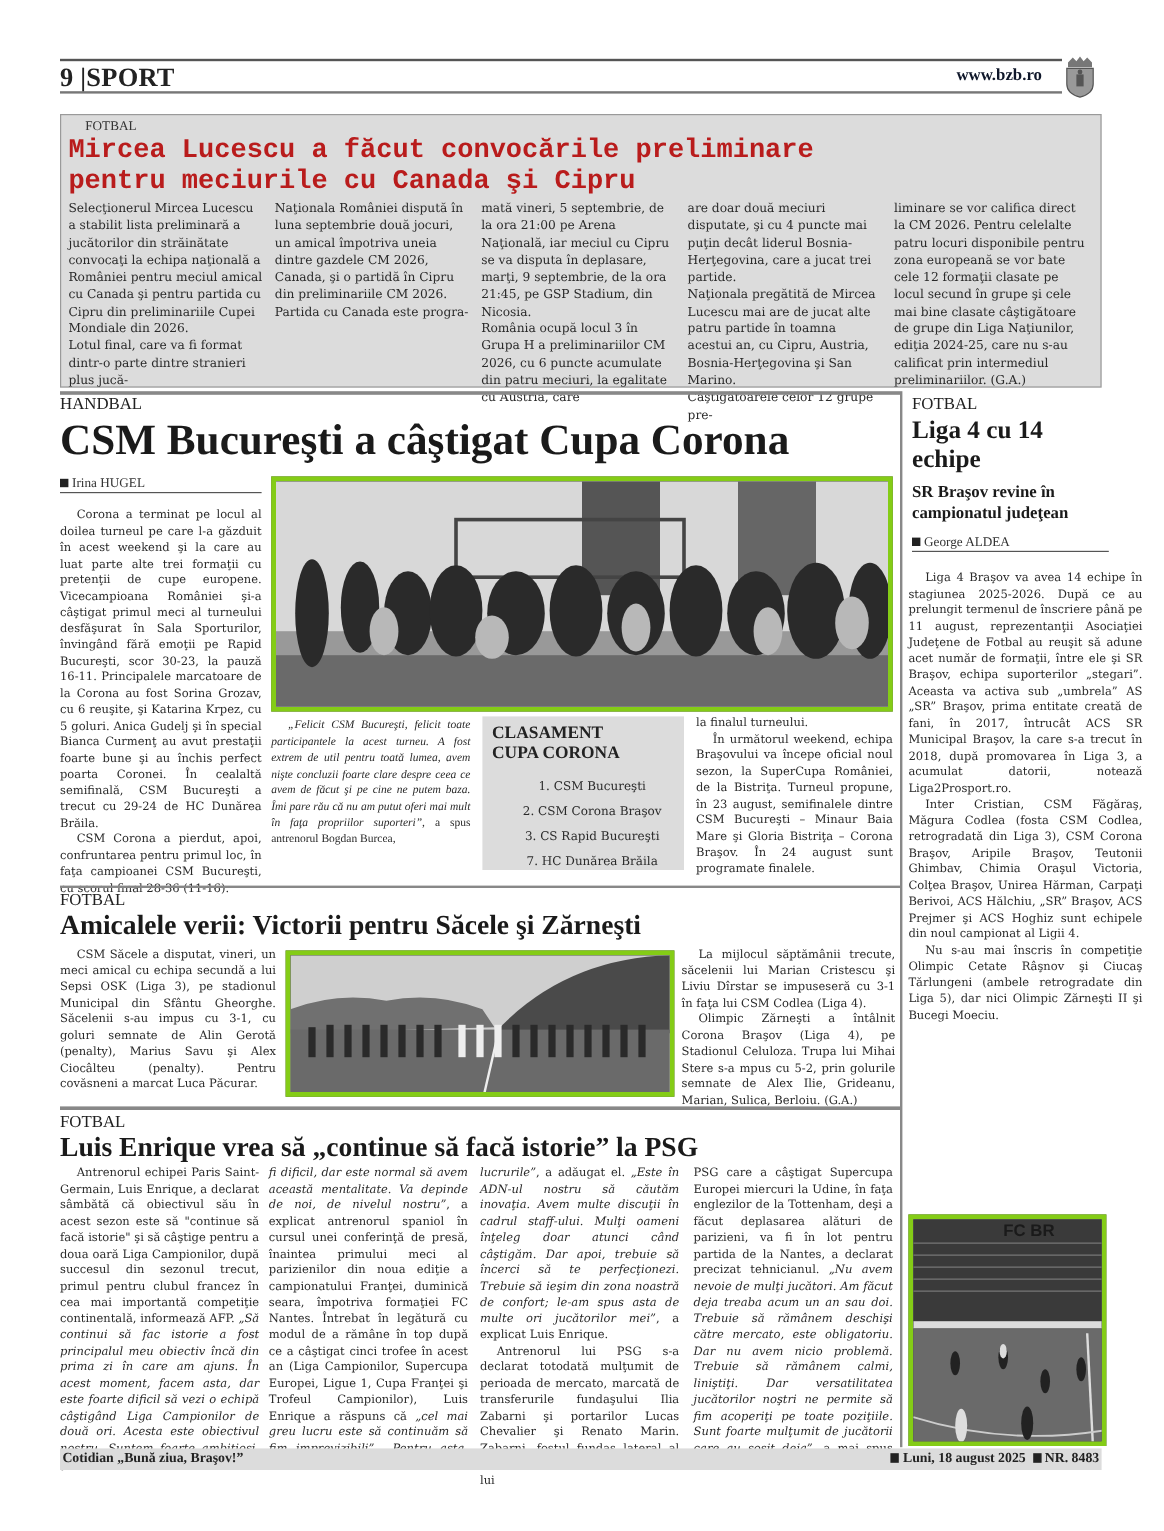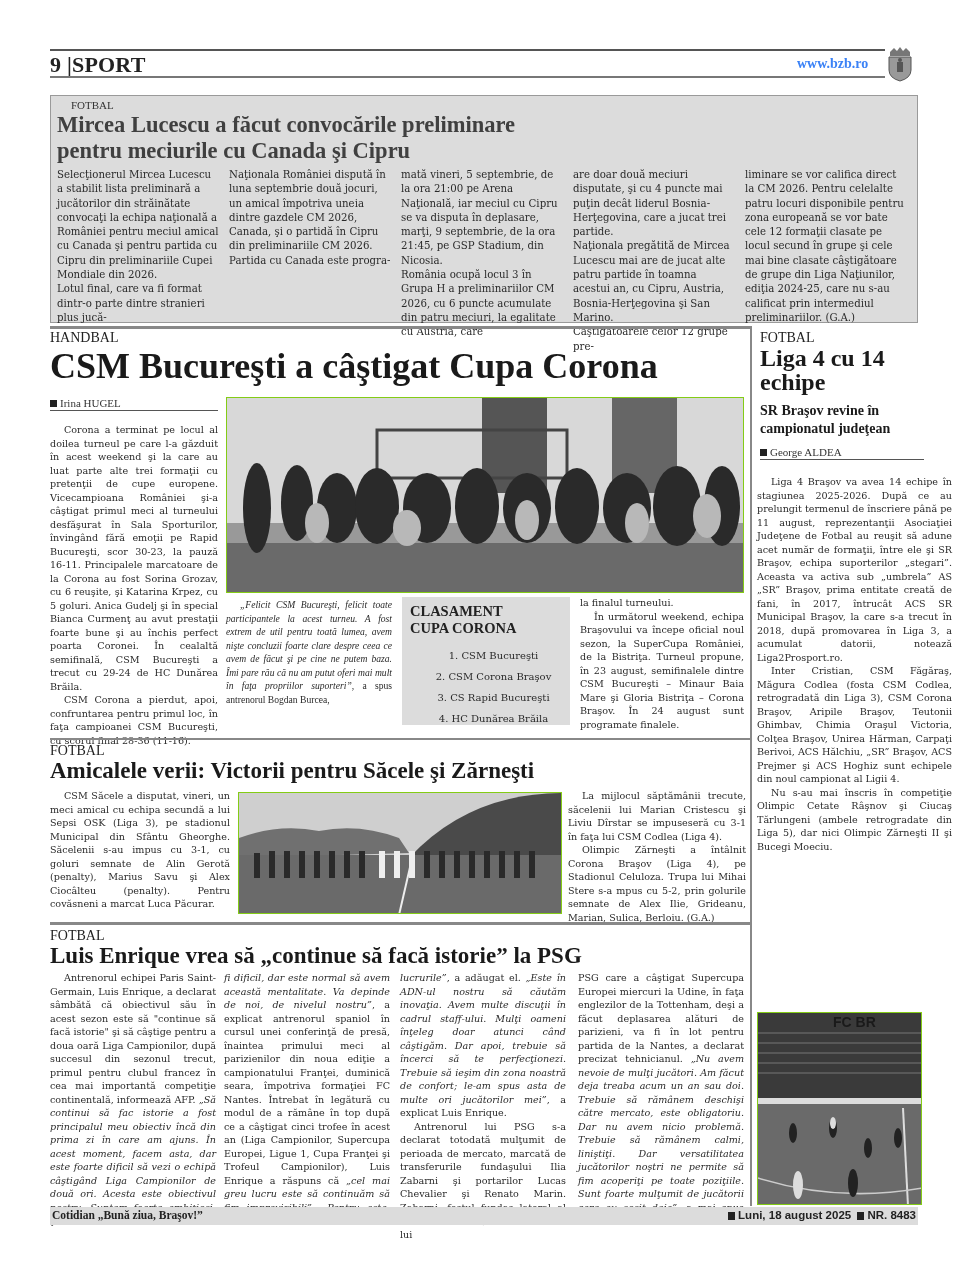--- a/index.html
+++ b/index.html
@@ -4,54 +4,54 @@
 <style>
   * { box-sizing: border-box; margin: 0; padding: 0; }
   html, body { width: 970px; height: 1276px; background: #fff; }
   body { position: relative; font-family: "DejaVu Serif", serif; color: #222; overflow: hidden; }
   .abs { position: absolute; }
 
   
   .hdr-rule-top { left: 50px; top: 49px; width: 835px; height: 2px; background: #555; }
   .hdr-rule-bot { left: 50px; top: 76px; width: 835px; height: 2px; background: #777; }
   .hdr-left { left: 50px; top: 52px; font-family: "Liberation Serif", serif; font-weight: bold; font-size: 22px; color: #222; letter-spacing: 0.2px; }
-  .hdr-url { left: 797px; top: 56px; font-family: "Liberation Serif", serif; font-weight: bold; font-size: 14px; color: #3b82f6; }
+  .hdr-url { left: 797px; top: 56px; font-family: "Liberation Serif", serif; font-weight: bold; font-size: 14px; color: #0f172a; }
   .logo { left: 886px; top: 46px; width: 28px; height: 36px; }
 
   
   .topbox { left: 50px; top: 95px; width: 868px; height: 228px; background: #dcdcdc; border: 1px solid #9a9a9a; }
   .topbox .kicker { position: absolute; left: 20px; top: 3px; font-family: "Liberation Serif", serif; font-size: 11px; color: #333; }
-  .topbox .title { position: absolute; left: 6px; top: 16px; width: 720px; font-family: Liberation Serif, serif; font-weight: bold; font-size: 22.5px; line-height: 26px; color: #404040; }
+  .topbox .title { position: absolute; left: 6px; top: 16px; width: 720px; font-family: Liberation Mono, monospace; font-weight: bold; font-size: 22.5px; line-height: 26px; color: #b91c1c; }
   .topbox .cols { position: absolute; left: 6px; top: 72px; width: 855px; display: flex; gap: 10px; }
   .topbox .col { width: 162px; font-family: "DejaVu Serif", serif; font-size: 10.2px; line-height: 14.3px; color: #2a2a2a; }
   .topbox .col p { margin: 0; }
 
   
   .rule-h { height: 3px; background: #888; }
   .rule-v { width: 2px; background: #888; }
 
   
   .kick { font-family: "Liberation Serif", serif; font-weight: normal; font-size: 14px; color: #222; }
   .headline { font-family: "Liberation Serif", serif; font-weight: bold; color: #1a1a1a; }
   .byline { font-family: "Liberation Serif", serif; font-size: 11px; color: #333; border-bottom: 1px solid #555; padding-bottom: 1px; }
   .byline .sq { display: inline-block; width: 7px; height: 7px; background: #222; margin-right: 3px; vertical-align: 0; }
   .body { font-family: "DejaVu Serif", serif; font-size: 9.6px; line-height: 13.5px; color: #2a2a2a; text-align: justify; }
   .body p { text-indent: 14px; }
   .body .it { font-style: italic; }
 
-  .photo { background: #555; border: 1px solid #84cc16; overflow: hidden; }
+  .photo { background: #555; border: 4px solid #84cc16; overflow: hidden; }
 
   .clasament { background: #dcdcdc; padding: 6px 8px; }
   .clasament .ct { font-family: "Liberation Serif", serif; font-weight: bold; font-size: 14.5px; line-height: 17px; color: #222; }
   .clasament ol { list-style: none; margin-top: 8px; padding-left: 15px; }
   .clasament li { font-family: "DejaVu Serif", serif; font-size: 10px; line-height: 21px; color: #2a2a2a; text-align: center; }
 
   .footer { left: 50px; top: 1207px; width: 868px; height: 18px; background: #dcdcdc; }
   .footer .fl { position: absolute; left: 2px; top: 2px; font-family: "Liberation Serif", serif; font-weight: bold; font-size: 11.5px; color: #222; }
-  .footer .fr { position: absolute; right: 2px; top: 2px; font-family: Liberation Sans, sans-serif; font-weight: bold; font-size: 11.5px; color: #222; }
+  .footer .fr { position: absolute; right: 2px; top: 2px; font-family: Liberation Serif, serif; font-weight: bold; font-size: 11.5px; color: #222; }
   .footer .sq { display: inline-block; width: 7px; height: 8px; background: #222; margin: 0 3px; vertical-align: -1px; }
 </style>
 </head>
 <body>
 
 <div class="abs hdr-rule-top"></div>
 <div class="abs hdr-left">
   <span>9</span>
   <span>|</span><span>SPORT</span>
 </div>
@@ -141,32 +141,32 @@
 </div>
 <div class="abs clasament" style="left:402px; top:597px; width:168px; height:128px;">
   <div class="ct">
     <div>CLASAMENT</div>
     <div>CUPA CORONA</div>
   </div>
   <ol>
     <li>1. CSM Bucureşti</li>
     <li>2. CSM Corona Braşov</li>
     <li>3. CS Rapid Bucureşti</li>
-    <li>4. HC Dunărea Brăila</li>
+    <li>7. HC Dunărea Brăila</li>
   </ol>
 </div>
 <div class="abs body" style="left:580px; top:596px; width:164px;">
   <p style="text-indent:0">la finalul turneului.</p>
   <p>În următorul weekend, echipa Braşovului va începe oficial noul sezon, la SuperCupa României, de la Bistriţa. Turneul propune, în 23 august, semifinalele dintre CSM Bucureşti – Minaur Baia Mare şi Gloria Bistriţa – Corona Braşov. În 24 august sunt programate finalele.</p>
 </div>
 
 <div class="abs rule-v" style="left:750px; top:326px; height:880px;"></div>
 
 <div class="abs kick" style="left:760px; top:330px;">FOTBAL</div>
-<div class="abs headline" style="left:760px; top:346px; width:170px; font-size:24px; line-height:24px;">Liga 4 cu 14 echipe</div>
+<div class="abs headline" style="left:760px; top:346px; width:170px; font-size:21px; line-height:24px;">Liga 4 cu 14 echipe</div>
 <div class="abs headline" style="left:760px; top:402px; width:170px; font-size:14px; line-height:18px;">SR Braşov revine în campionatul judeţean</div>
 <div class="abs byline" style="left:760px; top:446px; width:164px;">
   <span class="sq"></span><span>George ALDEA</span>
 </div>
 <div class="abs body" style="left:757px; top:475px; width:195px;">
   <p>Liga 4 Braşov va avea 14 echipe în stagiunea 2025-2026. După ce au prelungit termenul de înscriere până pe 11 august, reprezentanţii Asociaţiei Judeţene de Fotbal au reuşit să adune acet număr de formaţii, între ele şi SR Braşov, echipa suporterilor „stegari”. Aceasta va activa sub „umbrela” AS „SR” Braşov, prima entitate creată de fani, în 2017, întrucât ACS SR Municipal Braşov, la care s-a trecut în 2018, după promovarea în Liga 3, a acumulat datorii, notează Liga2Prosport.ro.</p>
   <p>Inter Cristian, CSM Făgăraş, Măgura Codlea (fosta CSM Codlea, retrogradată din Liga 3), CSM Corona Braşov, Aripile Braşov, Teutonii Ghimbav, Chimia Oraşul Victoria, Colţea Braşov, Unirea Hărman, Carpaţi Berivoi, ACS Hălchiu, „SR” Braşov, ACS Prejmer şi ACS Hoghiz sunt echipele din noul campionat al Ligii 4.</p>
   <p>Nu s-au mai înscris în competiţie Olimpic Cetate Râşnov şi Ciucaş Tărlungeni (ambele retrogradate din Liga 5), dar nici Olimpic Zărneşti II şi Bucegi Moeciu.</p>
 </div>
 <div class="abs photo" style="left:757px; top:1012px; width:165px; height:193px;">

